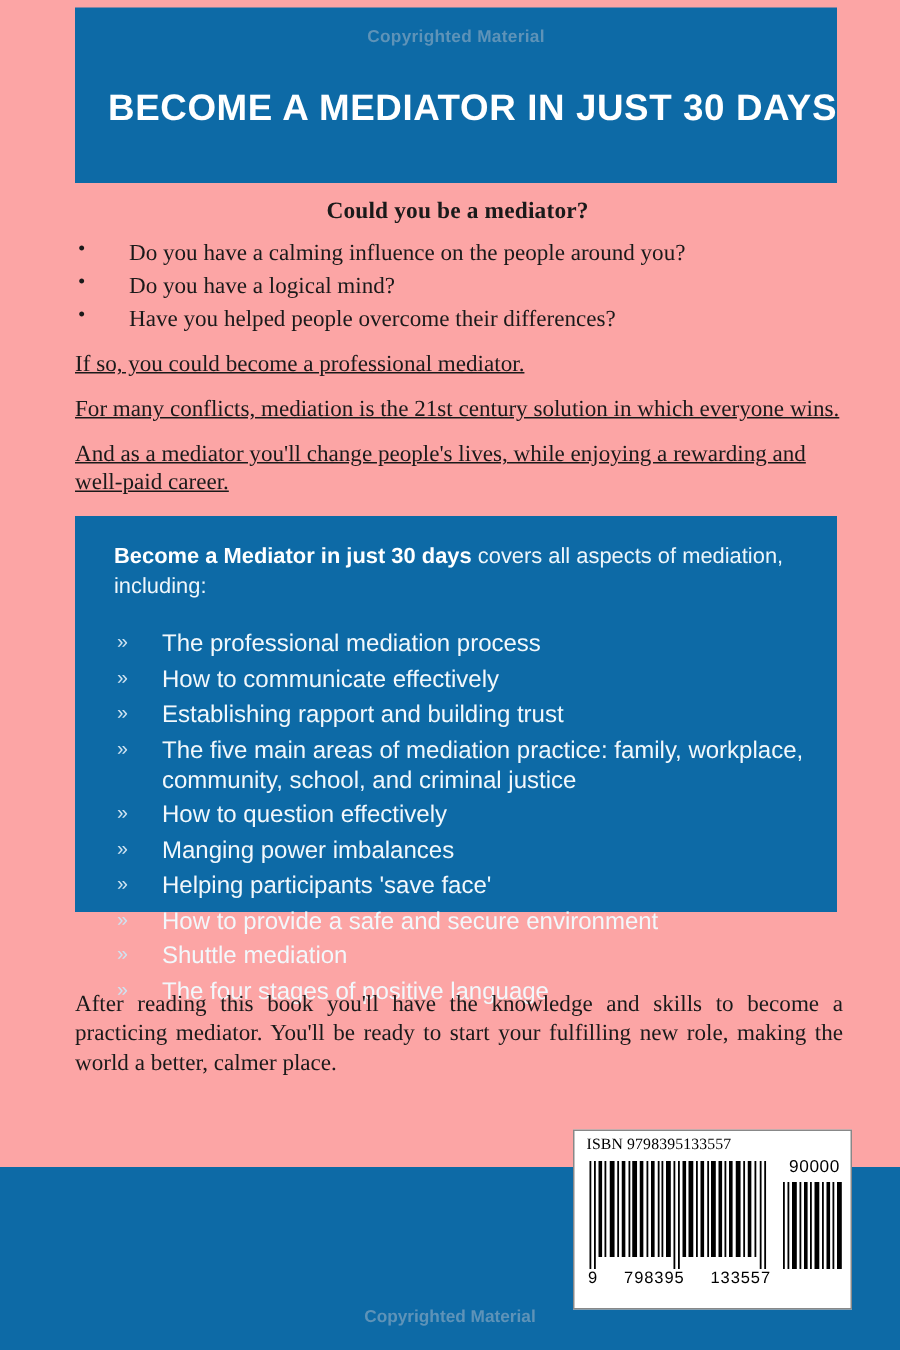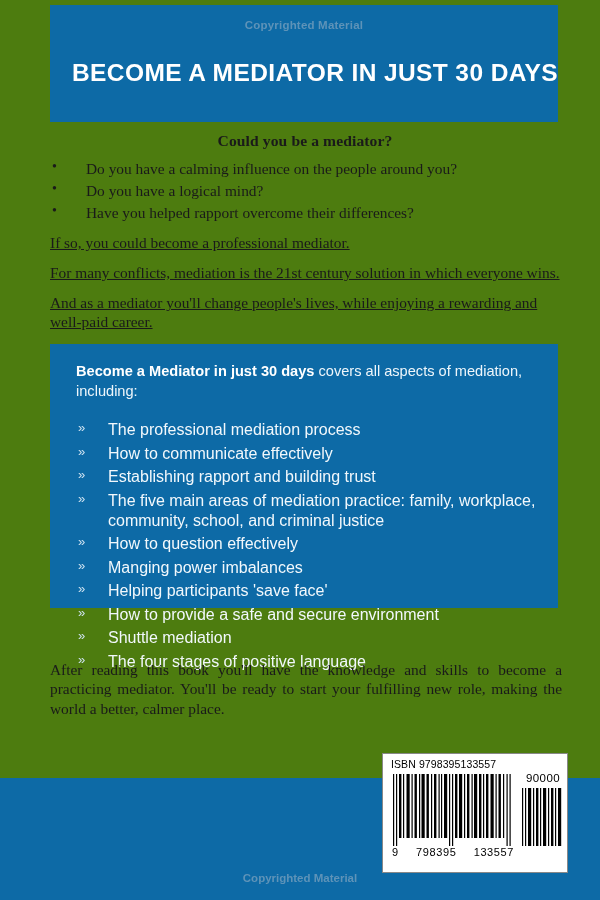--- a/index.html
+++ b/index.html
@@ -14,21 +14,21 @@
     position: relative;
     overflow: hidden;
     font-family: "Liberation Serif", serif;
     color: #1a1a1a;
     -webkit-font-smoothing: antialiased;
   }
 
   .page {
     position: absolute;
     inset: 0;
-    background: #4d7c0f;
+    background: #fca5a5;
   }
 
   
   .title-banner {
     position: absolute;
     left: 50px;
     top: 5px;
     width: 508px;
     height: 117px;
     background: #0d6aa6;
@@ -195,20 +195,21 @@
     box-sizing: border-box;
     font-family: "Liberation Sans", sans-serif;
   }
   .isbn-label {
     position: absolute;
     left: 8px;
     top: 4px;
     font-size: 10.5px;
     color: #000;
     letter-spacing: .1px;
+    font-family: Liberation Serif, serif;
   }
   .bc-main {
     position: absolute;
     left: 9px;
     top: 20px;
     width: 120px;
     height: 72px;
   }
   .bc-addon {
     position: absolute;
@@ -250,21 +251,21 @@
     <div class="watermark-top">Copyrighted Material</div>
     <div class="title-text">BECOME A MEDIATOR IN JUST 30 DAYS</div>
   </div>
 
   <div class="body-copy">
     <p class="lead-question">Could you be a mediator?</p>
 
     <ul class="q-list">
       <li>Do you have a calming influence on the people around you?</li>
       <li>Do you have a logical mind?</li>
-      <li>Have you helped rapport overcome their differences?</li>
+      <li>Have you helped people overcome their differences?</li>
     </ul>
 
     <p class="para">If so, you could become a professional mediator.</p>
     <p class="para">For many conflicts, mediation is the 21st century solution in which everyone wins.</p>
     <p class="para">And as a mediator you'll change people's lives, while enjoying a rewarding and well-paid career.</p>
   </div>
 
   <div class="feature-box">
     <div class="feature-intro">
       <b>Become a Mediator in just 30 days</b><span> covers all aspects of mediation, including:</span>

